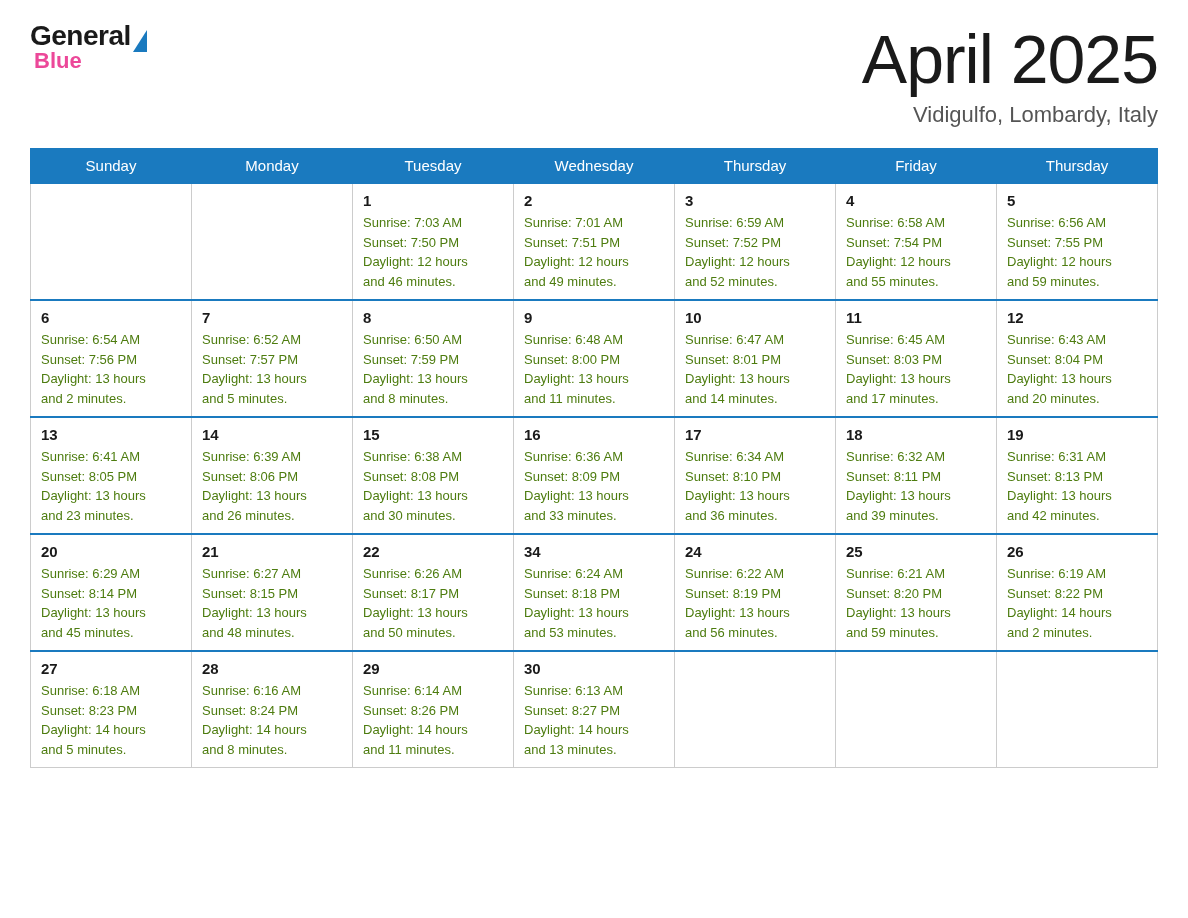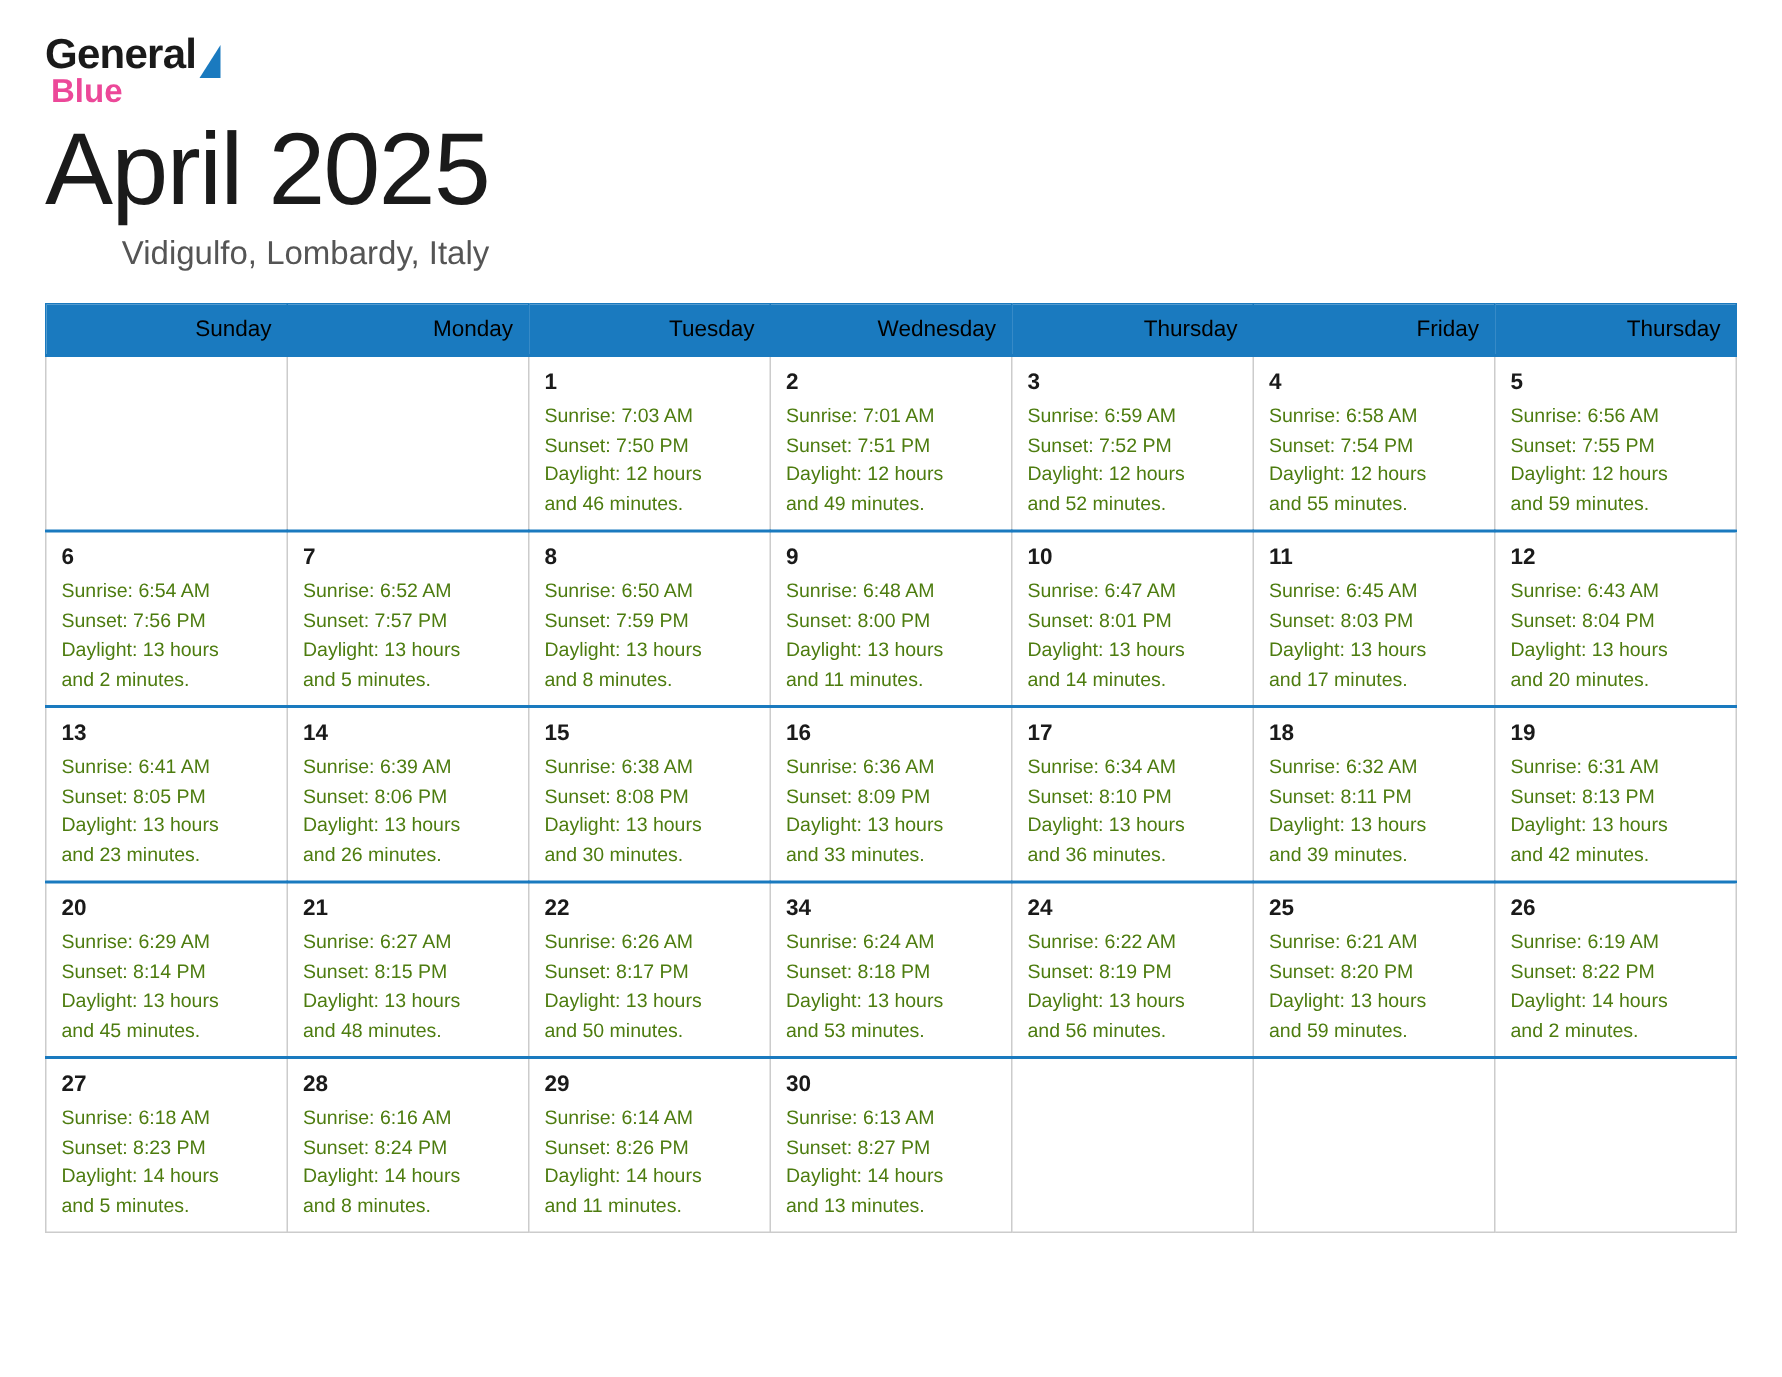--- a/index.html
+++ b/index.html
@@ -9,21 +9,20 @@
       color: #333;
       width: 1188px;
       min-height: 918px;
       padding: 20px 30px;
     }
     .header {
       display: flex;
       justify-content: space-between;
       align-items: flex-start;
       margin-bottom: 20px;
-      flex-direction: column;
     }
     .logo {
       display: flex;
       flex-direction: column;
       align-items: flex-start;
     }
     .logo-top {
       display: flex;
       align-items: center;
     }
@@ -64,25 +63,25 @@
       color: #555;
       margin-top: 4px;
     }
     .calendar {
       width: 100%;
       border-collapse: collapse;
       border: 1px solid #ccc;
     }
     .calendar th {
       background-color: #1a7abf;
-      color: #000000;
+      color: #ffffff;
       font-size: 15px;
       font-weight: normal;
-      padding: 8px 10px;
-      text-align: right;
+      padding: 8px 27px;
+      text-align: center;
       border: 1px solid #1a7abf;
     }
     .calendar td {
       vertical-align: top;
       padding: 8px 10px;
       border: 1px solid #ccc;
       width: 14.28%;
       min-height: 100px;
       font-size: 13px;
       color: #333;

